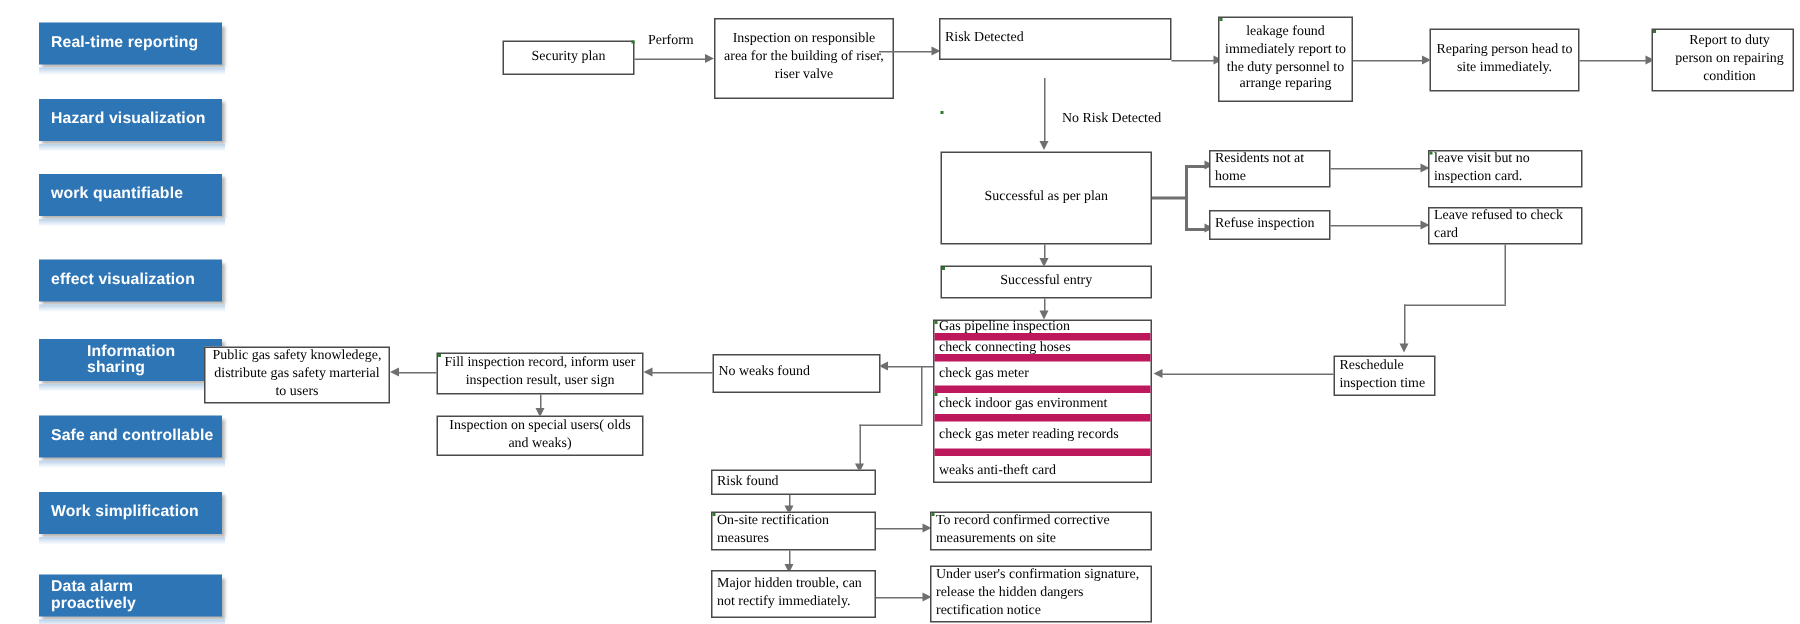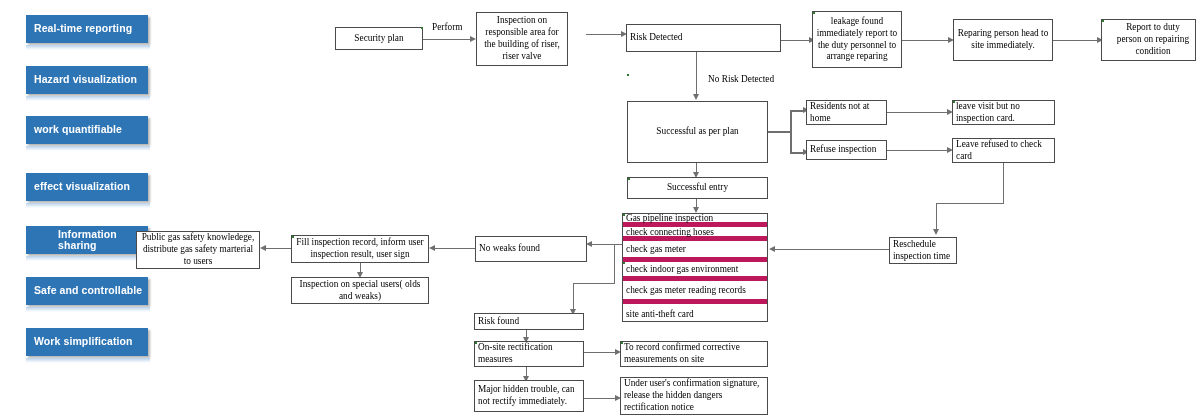--- a/index.html
+++ b/index.html
@@ -105,38 +105,41 @@
     </div>
   <div class="ribbon" style="left:2px;top:226px;padding-left:32px;">
       <span>Information sharing</span>
     </div>
   <div class="ribbon" style="left:2px;top:277px;">
       <span>Safe and controllable</span>
     </div>
   <div class="ribbon" style="left:2px;top:328px;">
       <span>Work simplification</span>
     </div>
+  <div class="ribbon" style="left:2px;top:383px;">
+      <span>Data alarm proactively</span>
+    </div>
 
   <div class="node center" style="left:335px;top:27px;width:88px;height:23px;">
       <span class="txt">Security plan</span>
     </div>
   <div class="gdot" style="left:421px;top:27px;"></div>
 
   <div class="ln lnh" style="left:423px;top:39px;width:48px;"></div>
   <div class="arw arw-r" style="left:470px;top:35.5px;"></div>
   <div class="lbl" style="left:432px;top:22px;text-align:right;">Perform</div>
 
-  <div class="node center" style="left:476px;top:12px;width:92px;height:54px;text-align:center;">
+  <div class="node center" style="left:476px;top:12px;width:120px;height:54px;text-align:center;">
       <span class="txt">Inspection on  responsible area for the building of riser, riser valve</span>
     </div>
 
   <div class="ln lnh" style="left:586px;top:34px;width:37px;"></div>
   <div class="arw arw-r" style="left:621px;top:30.5px;"></div>
 
-  <div class="node left" style="left:626px;top:24px;width:155px;height:28px;">
+  <div class="node left" style="left:626px;top:12px;width:155px;height:28px;">
       <span class="txt">Risk Detected</span>
     </div>
 
   <div class="ln lnh" style="left:781px;top:40px;width:30px;"></div>
   <div class="arw arw-r" style="left:809px;top:36.5px;"></div>
 
   <div class="node center" style="left:812px;top:11px;width:90px;height:57px;">
       <span class="txt">leakage found immediately report to the duty personnel to arrange reparing</span>
     </div>
   <div class="gdot" style="left:813px;top:12px;"></div>
@@ -213,21 +216,21 @@
 
   <div class="ln lnv" style="left:696px;top:199px;height:10px;"></div>
   <div class="arw arw-d" style="left:692.5px;top:207px;"></div>
 
   <div class="stack" style="left:622px;top:213px;width:146px;height:109px;">
     <div class="row" style="height:13px;">Gas pipeline inspection</div>
     <div class="row" style="height:14px;">check connecting hoses</div>
     <div class="row" style="height:21px;">check gas meter</div>
     <div class="row" style="height:19px;">check indoor gas environment</div>
     <div class="row" style="height:23px;">check gas meter reading records</div>
-    <div class="row" style="height:19px;">site anti-theft card</div>
+    <div class="row" style="height:19px;">weaks anti-theft card</div>
   </div>
   <div class="gdot" style="left:623px;top:214px;"></div>
   <div class="gdot" style="left:623px;top:262px;"></div>
 
   <div class="ln lnv" style="left:614px;top:244px;height:39px;"></div>
   <div class="ln lnh" style="left:589px;top:244px;width:33px;"></div>
   <div class="arw arw-l" style="left:586px;top:240.5px;"></div>
 
   <div class="ln lnh" style="left:573px;top:283px;width:42px;"></div>
   <div class="ln lnv" style="left:573px;top:283px;height:28px;"></div>

